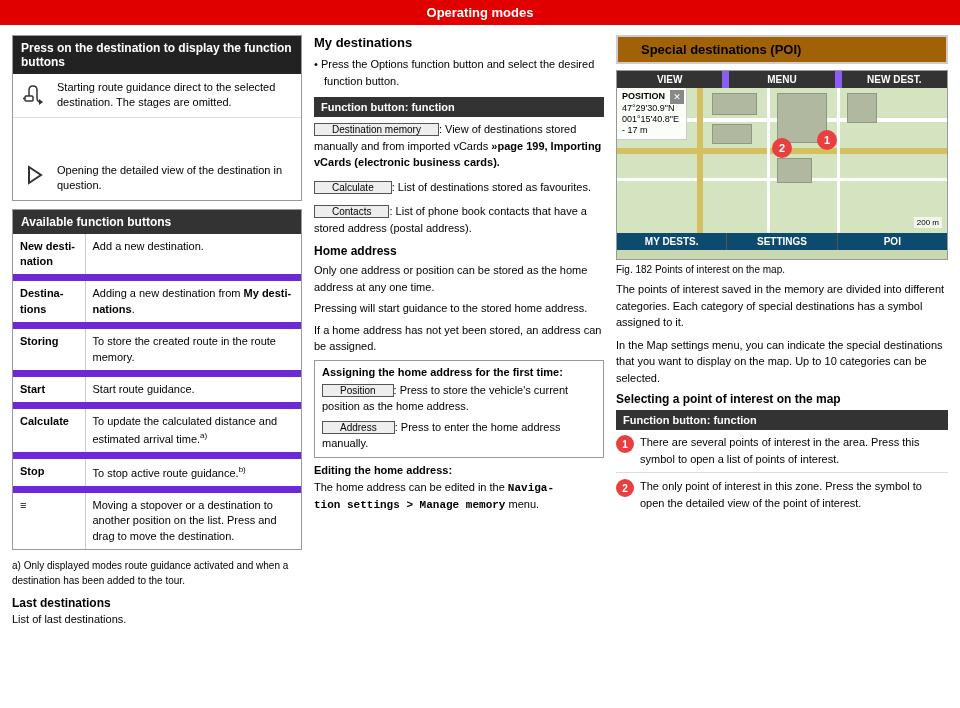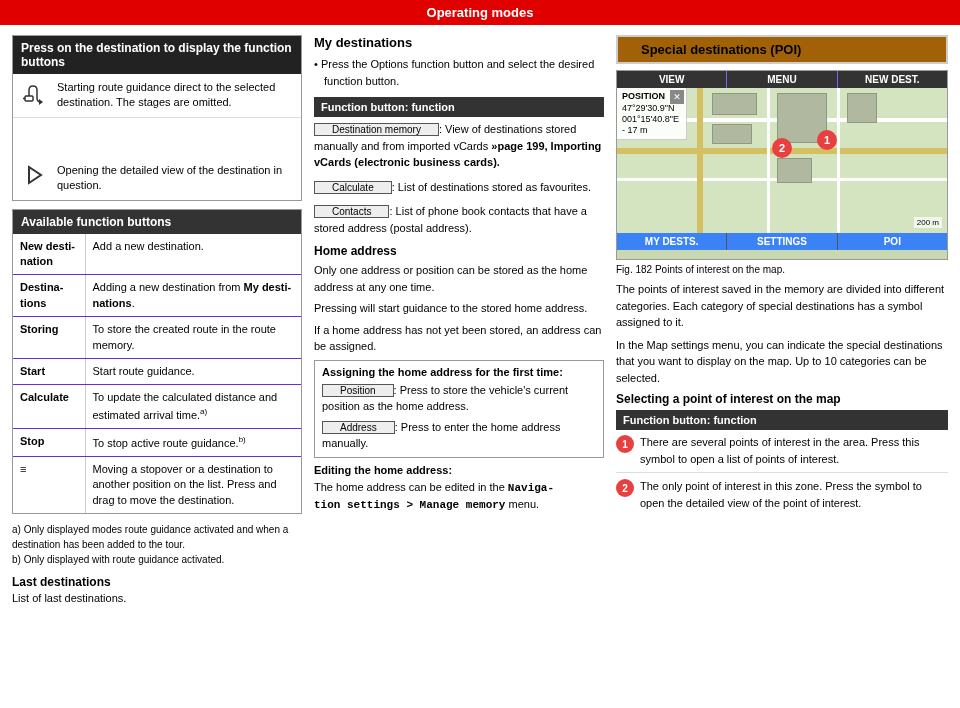--- a/index.html
+++ b/index.html
@@ -89,21 +89,21 @@
 
     
     .func-table {
       width: 100%;
       border-collapse: collapse;
     }
 
     .func-table td {
       padding: 5px 7px;
       font-size: 11px;
-      border-bottom: 1px solid #6d28d9;
+      border-bottom: 7px solid #6d28d9;
       vertical-align: top;
       line-height: 1.4;
     }
 
     .func-table tr:last-child td {
       border-bottom: none;
     }
 
     .func-table .col-name {
       font-weight: bold;
@@ -249,21 +249,21 @@
       background: #333;
       color: white;
       font-size: 10px;
       font-weight: bold;
     }
 
     .map-toolbar-item {
       flex: 1;
       text-align: center;
       padding: 3px 2px;
-      border-right: 1px solid #8b5cf6;
+      border-right: 7px solid #8b5cf6;
     }
 
     .map-toolbar-item:last-child { border-right: none; }
 
     .map-body {
       background: #d4e4c0;
       height: 145px;
       position: relative;
       overflow: hidden;
     }
@@ -275,21 +275,21 @@
       color: white;
       display: flex;
       align-items: center;
       justify-content: center;
       font-weight: bold;
       font-size: 11px;
     }
 
     .map-bottom-bar {
       display: flex;
-      background: #3b82f6;
+      background: #0c4a6e;
       color: white;
       font-size: 10px;
       font-weight: bold;
       justify-content: center;
     }
 
     .map-bottom-item {
       flex: 1;
       text-align: center;
       padding: 3px 2px;
@@ -491,21 +491,20 @@
             <tr>
               <td class="col-name">≡</td>
               <td>Moving a stopover or a destination to another position on the list. Press and drag to move the destination.</td>
             </tr>
           </tbody>
         </table>
       </div>
 
       <div class="footnote-area">
         <div>a)  Only displayed modes route guidance activated and when a destination has been added to the tour.</div>
-        <div>b)  Only displayed with route guidance activated.</div>
       </div>
 
       <div class="last-dest-header">Last destinations</div>
       <div class="last-dest-text">List of last destinations.</div>
 
     </div>
 
     <div class="mid-col">
 
       <div class="my-dest-header">My destinations</div>

